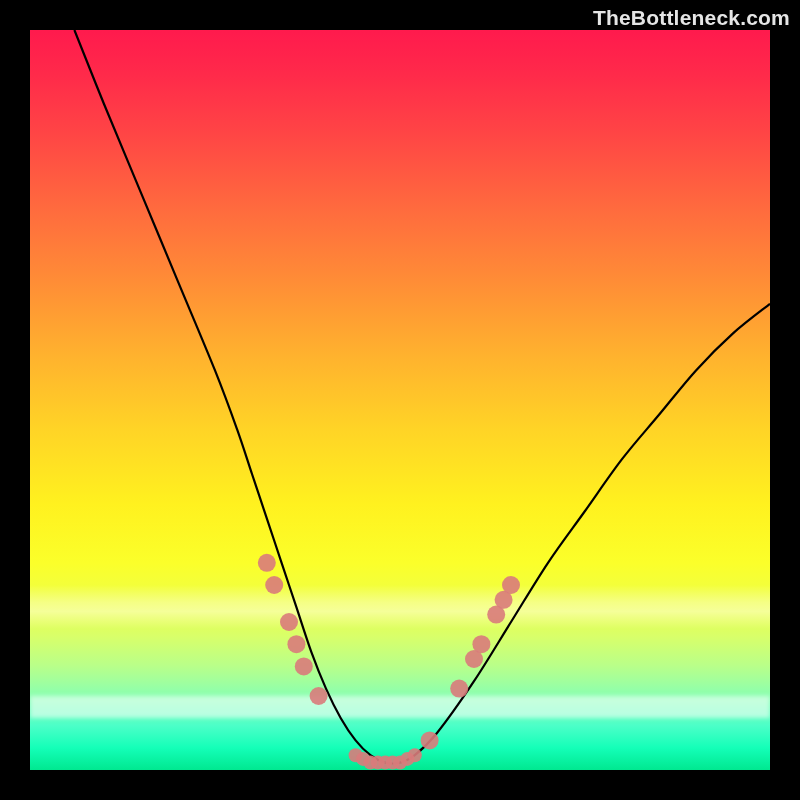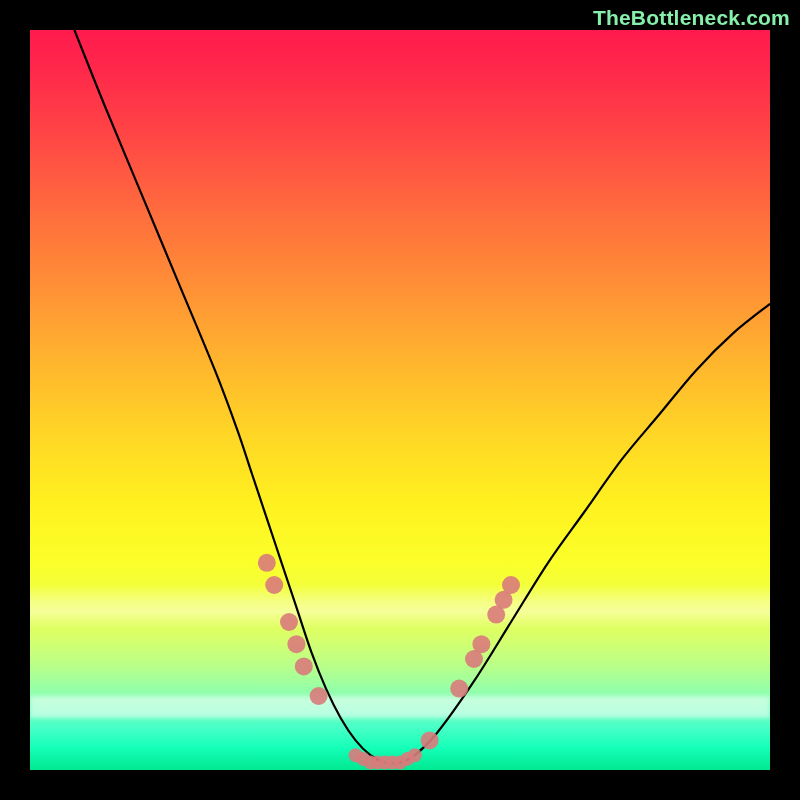--- a/index.html
+++ b/index.html
@@ -66,21 +66,21 @@
     right: 0;
     top: 90%;
     height: 3%;
     background: rgba(255,255,255,0.55);
     filter: blur(2px);
   }
   .watermark {
     position: absolute;
     top: 6px;
     right: 10px;
-    color: #86efac;
+    color: #e5e5e5;
     font-size: 21px;
     font-weight: 600;
     letter-spacing: 0.2px;
     user-select: none;
     text-align: center;
   }
   svg.curve {
     position: absolute;
     inset: 0;
   }

